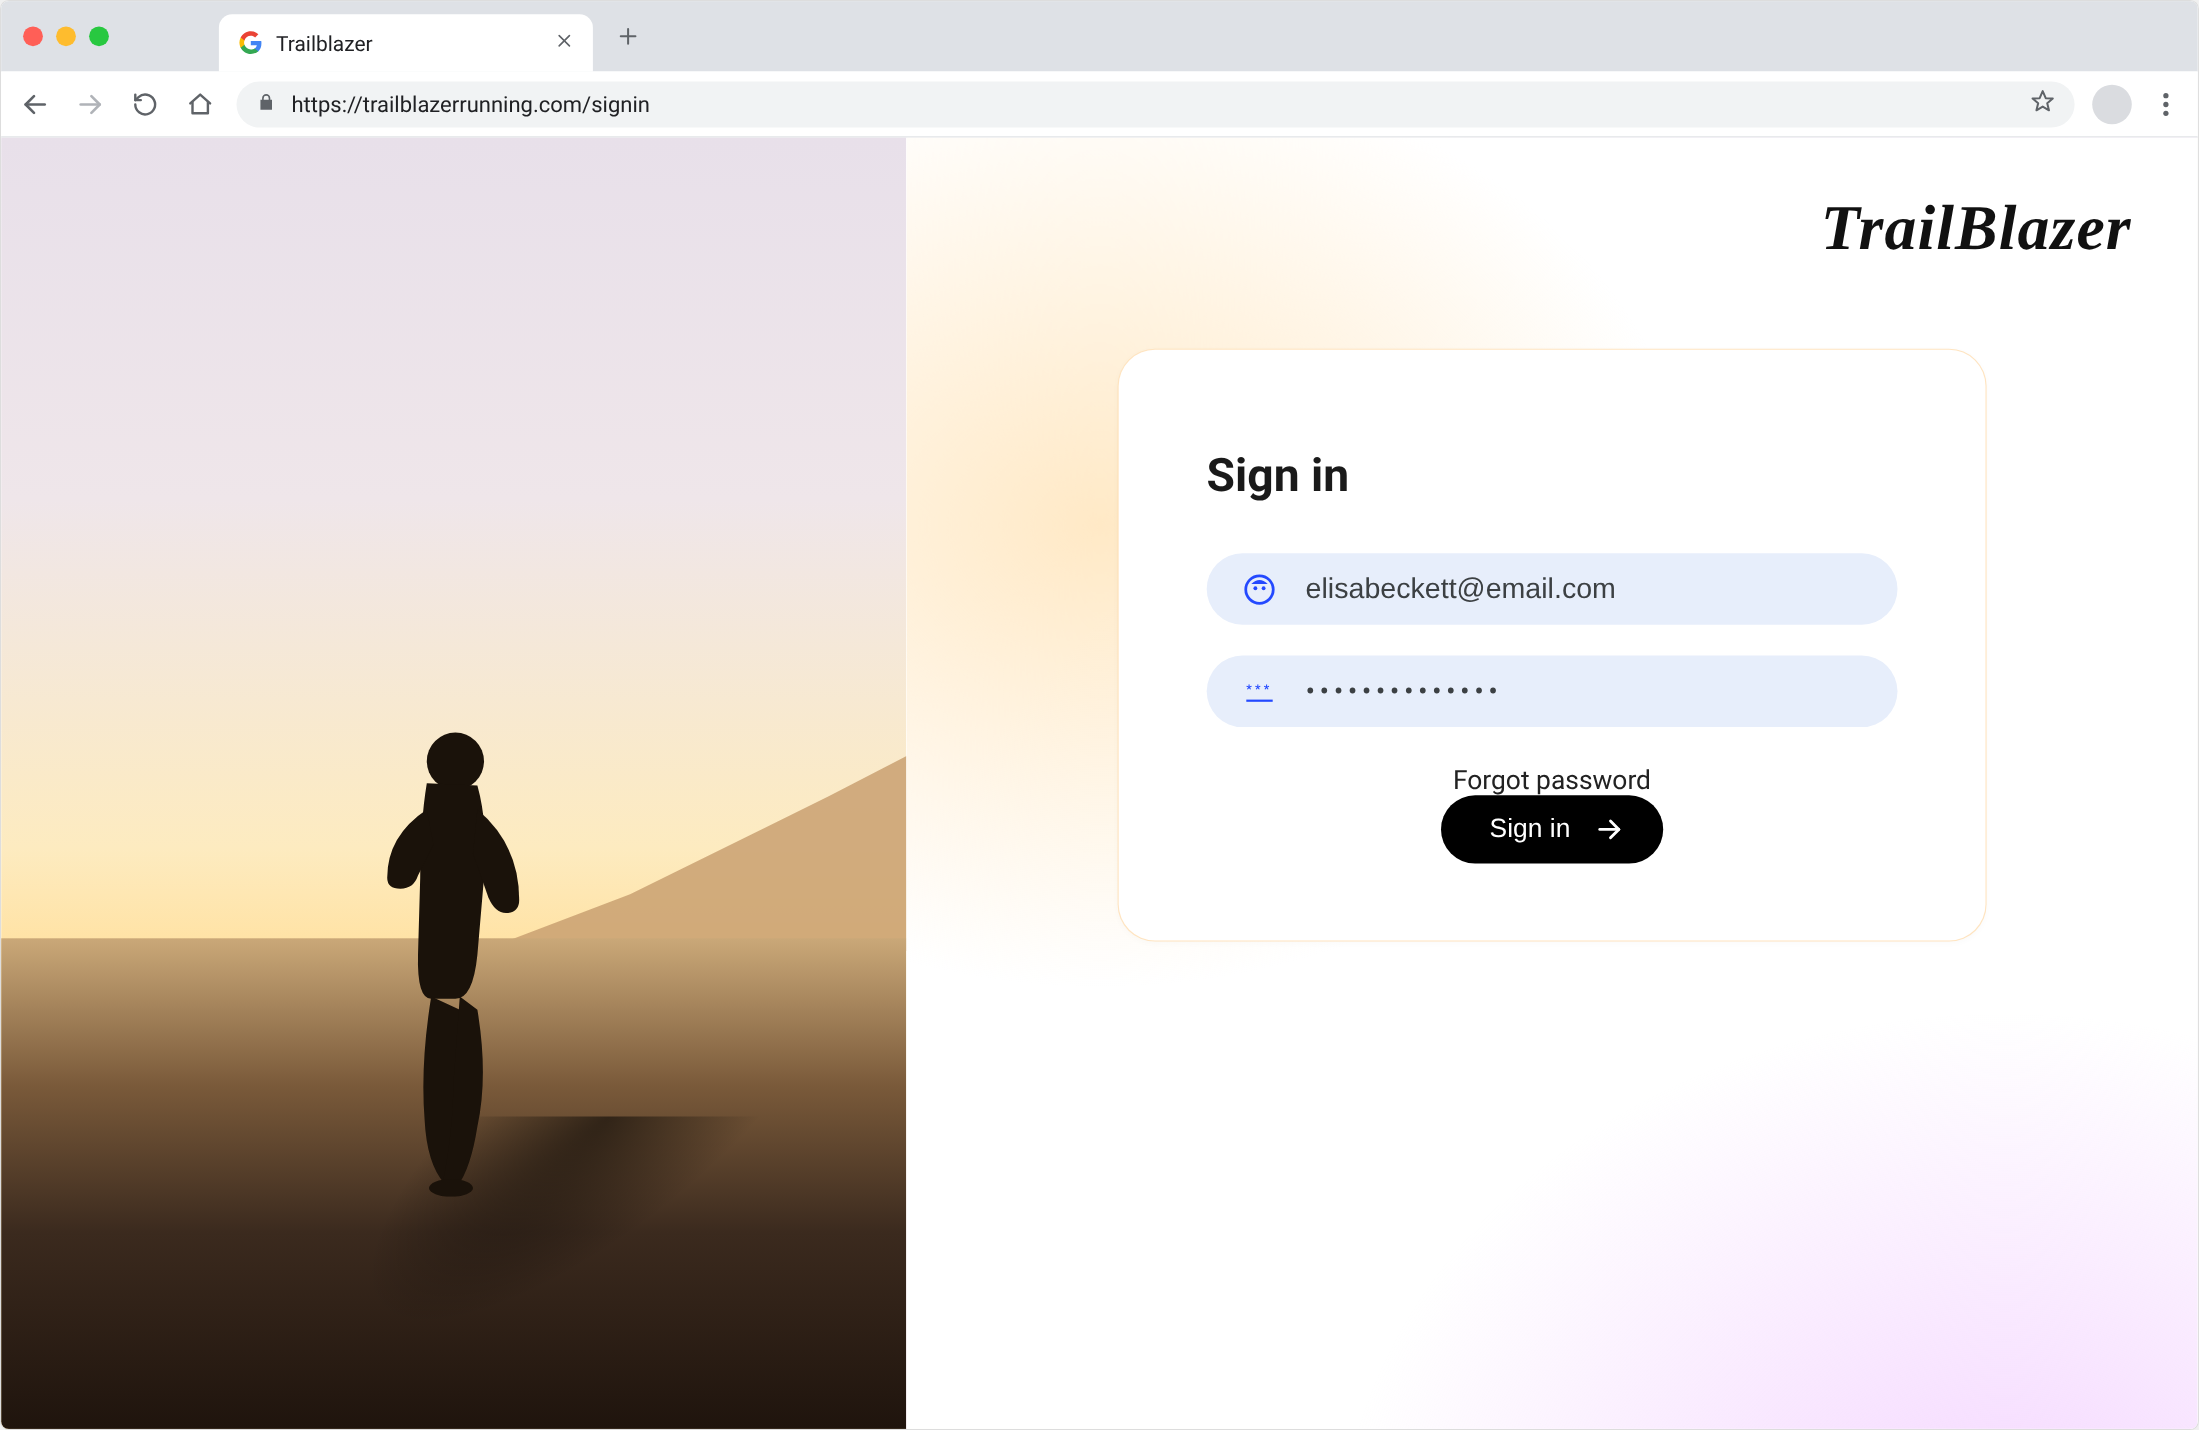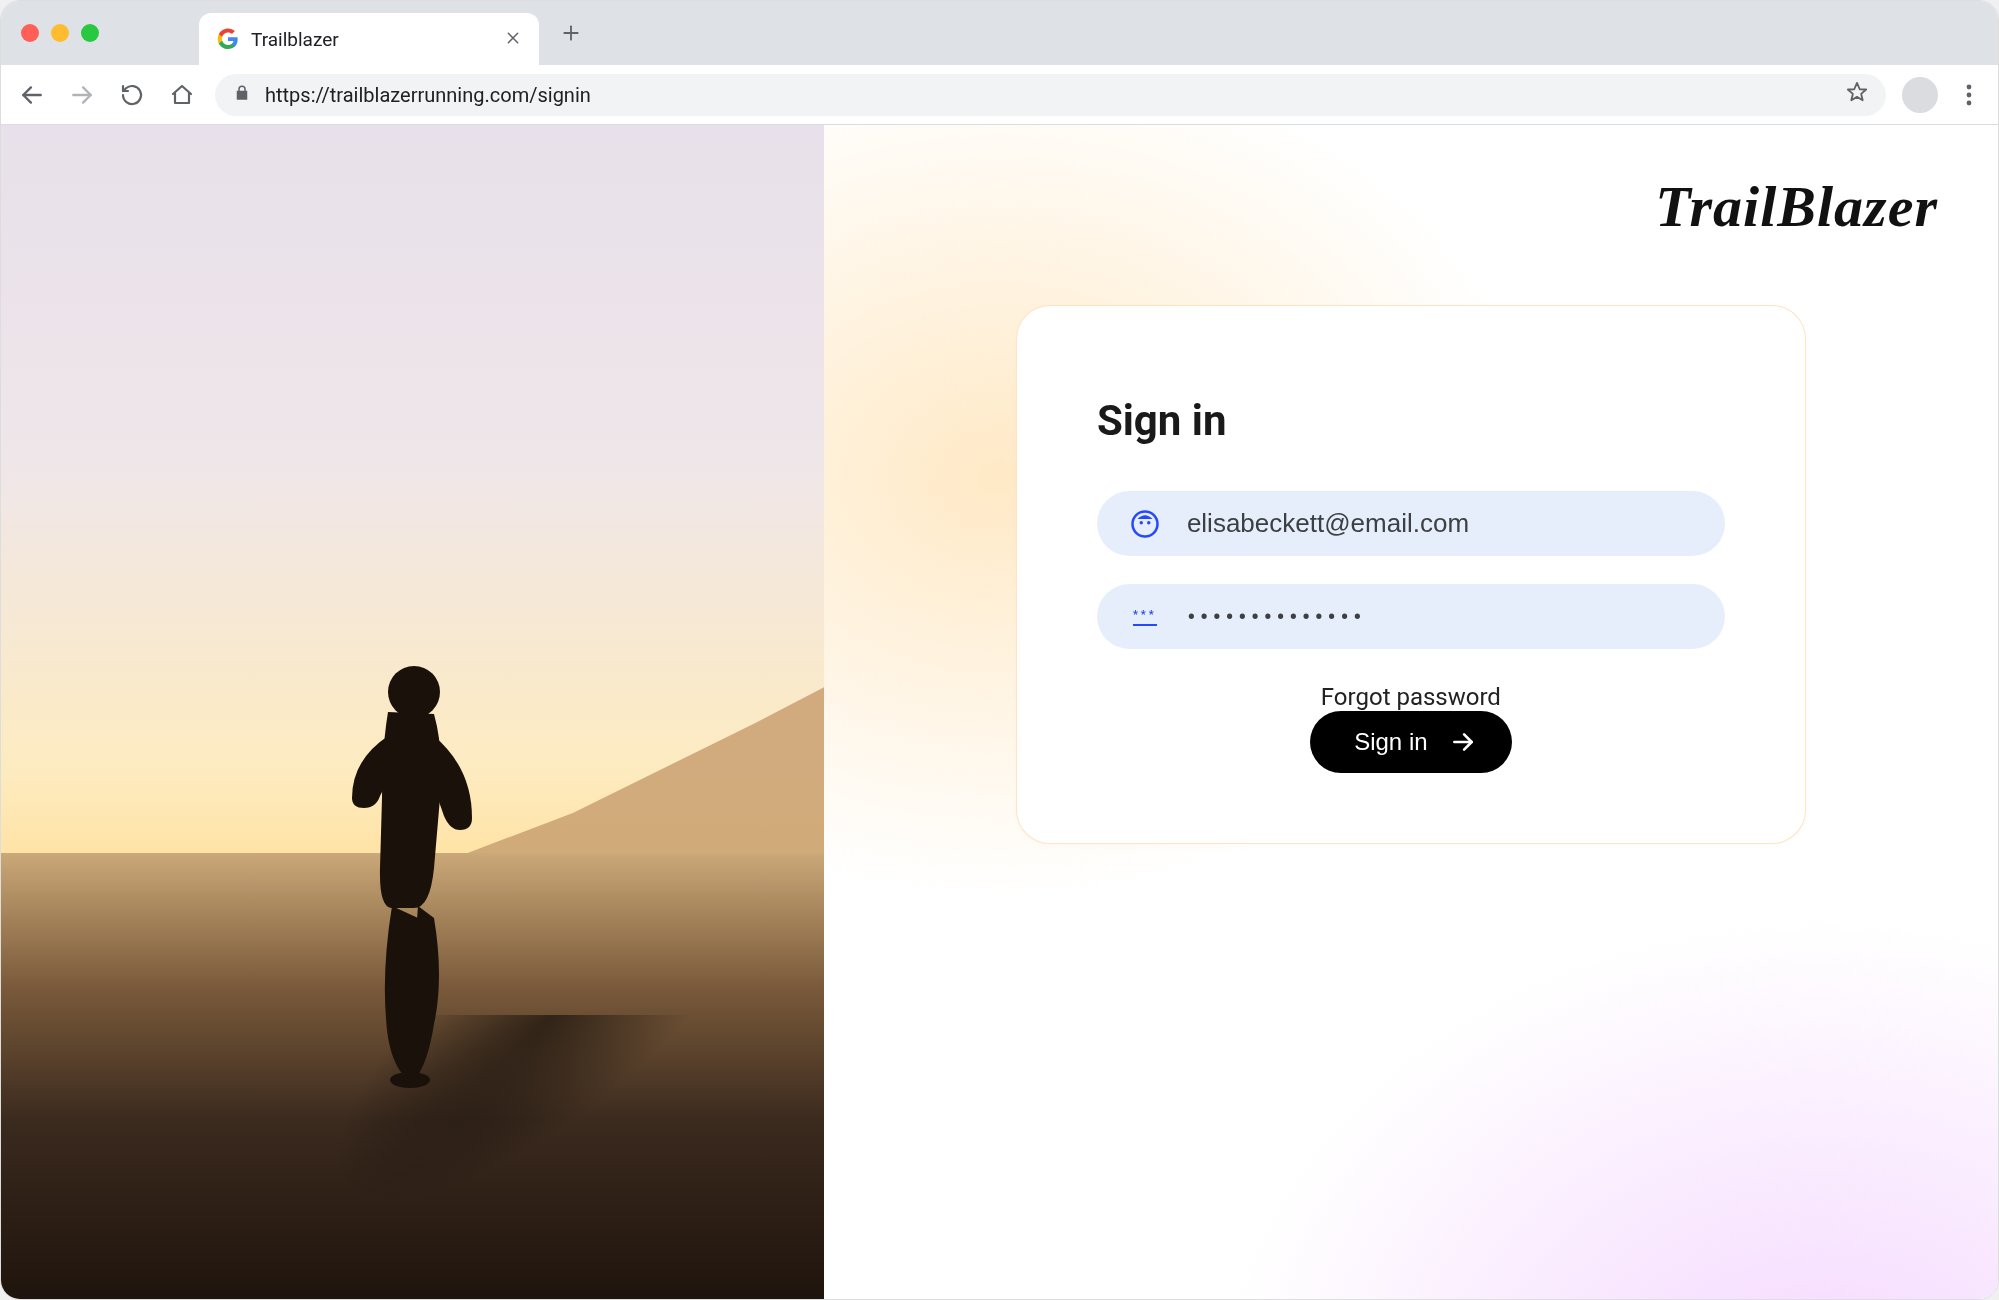--- a/index.html
+++ b/index.html
@@ -10,21 +10,21 @@
     width: 1999px;
     height: 1300px;
     overflow: hidden;
   }
 
   
   .browser {
     width: 100%;
     height: 100%;
     background: #fff;
-    border-radius: 20px;
+    border-radius: 8px;
     overflow: hidden;
     display: flex;
     flex-direction: column;
     border: 1px solid #ddd;
   }
 
   .tabstrip {
     height: 64px;
     background: #dee1e6;
     display: flex;
@@ -164,21 +164,21 @@
     font-family: "Brush Script MT","Segoe Script","Comic Sans MS",cursive;
     font-style:italic;
     font-weight:700;
     font-size:58px;
     letter-spacing:1px;
     color:#111;
   }
 
   .card{
     position:absolute;
-    top: 180px;
+    top: 192px;
     left: 50%;
     transform:translateX(-50%);
     width: 790px;
     background:#fff;
     border:1px solid rgba(255,210,150,.6);
     border-radius:34px;
     padding: 90px 80px 70px 80px;
     box-shadow: 0 2px 6px rgba(0,0,0,.02);
   }
   .card h1.signin-title{

